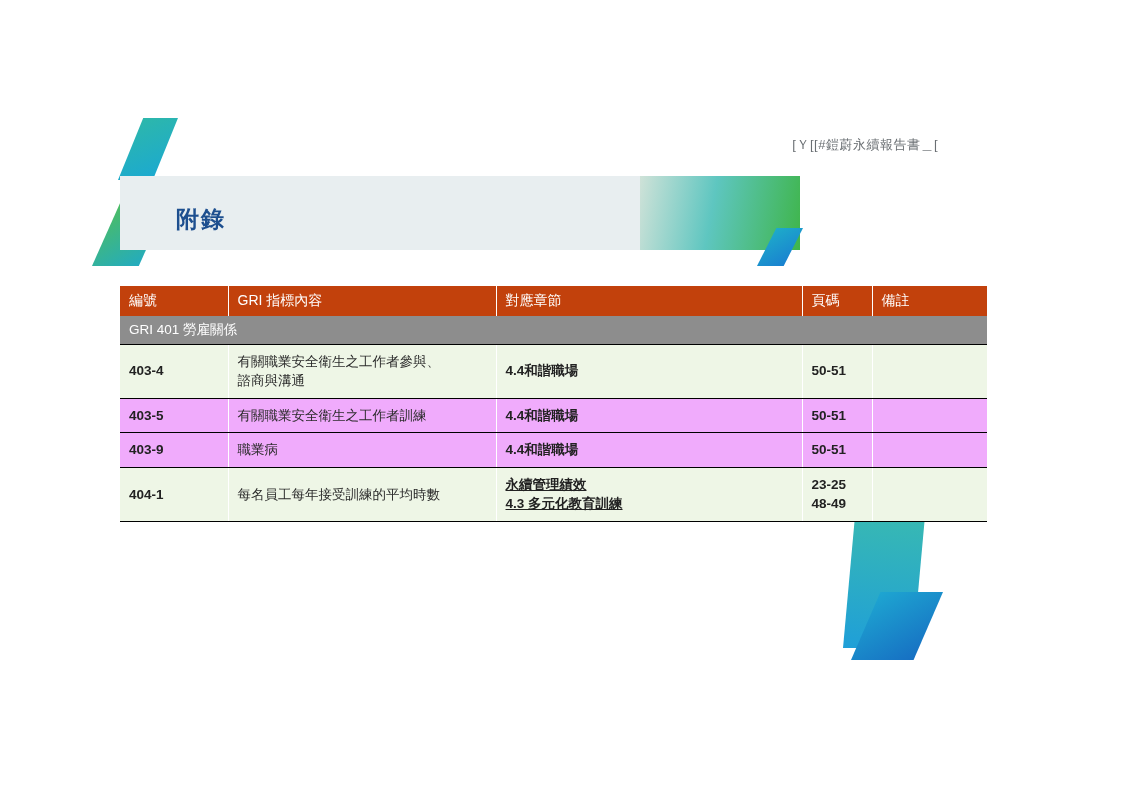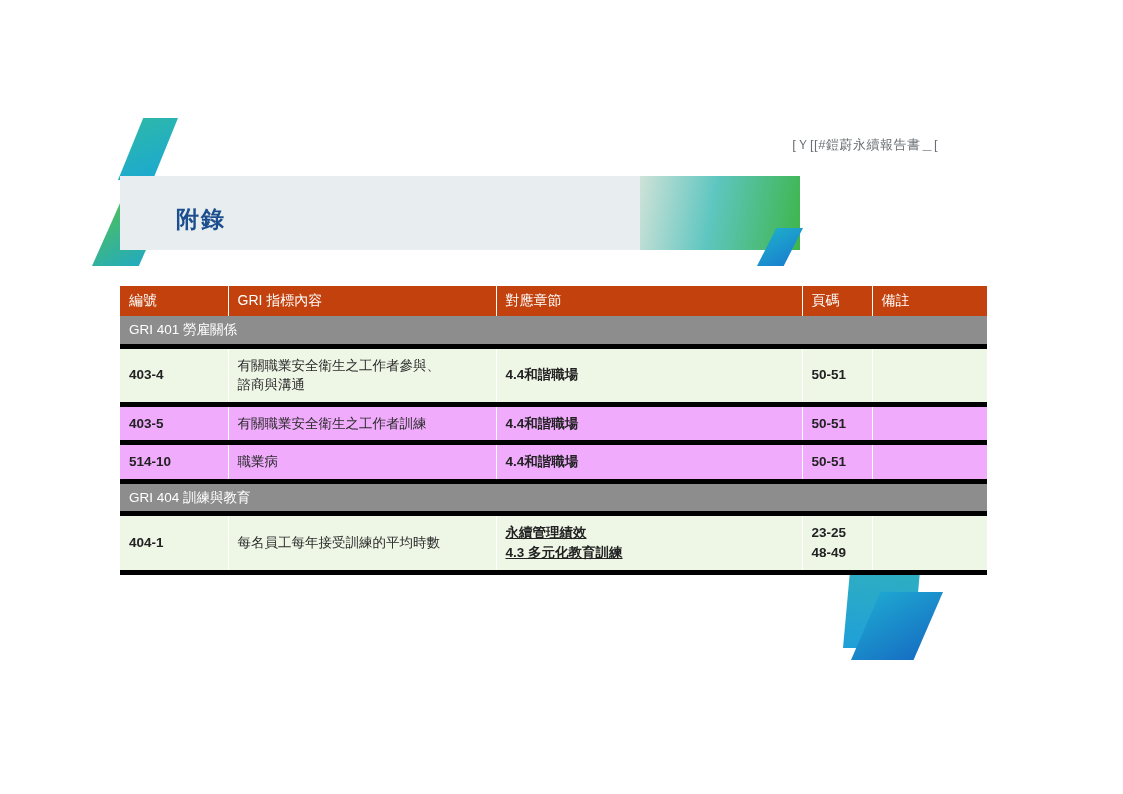--- a/index.html
+++ b/index.html
@@ -135,21 +135,21 @@
     padding: 5px 9px;
     font-size: 14px;
     border-right: 1px solid #ffffff;
     height: 20px;
   }
   .gri-table thead th:last-child { border-right: none; }
 
   .gri-table td {
     padding: 7px 9px;
     vertical-align: middle;
-    border-bottom: 5px solid #000000;
+    border-bottom: 1px solid #000000;
     border-right: 1px solid #ffffff;
     line-height: 1.45;
   }
   .gri-table td:last-child { border-right: none; }
 
   tr.group-row td {
     background: #8d8d8d;
     color: #ffffff;
     font-size: 13.5px;
     padding: 4px 9px;
@@ -211,28 +211,25 @@
           <td class="col-note"></td>
         </tr>
         <tr class="data-row alt">
           <td class="col-no">403-5</td>
           <td class="col-ind">有關職業安全衛生之工作者訓練</td>
           <td class="col-chap">4.4和諧職場</td>
           <td class="col-page">50-51</td>
           <td class="col-note"></td>
         </tr>
         <tr class="data-row alt">
-          <td class="col-no">514-10</td>
+          <td class="col-no">403-9</td>
           <td class="col-ind">職業病</td>
           <td class="col-chap">4.4和諧職場</td>
           <td class="col-page">50-51</td>
           <td class="col-note"></td>
-        </tr>
-        <tr class="group-row">
-          <td colspan="5">GRI 404 訓練與教育</td>
         </tr>
         <tr class="data-row">
           <td class="col-no">404-1</td>
           <td class="col-ind">每名員工每年接受訓練的平均時數</td>
           <td class="col-chap" style="white-space: pre-line; text-decoration: underline;">永續管理績效
 4.3 多元化教育訓練</td>
           <td class="col-page" style="white-space: pre-line;">23-25
 48-49</td>
           <td class="col-note"></td>
         </tr>

